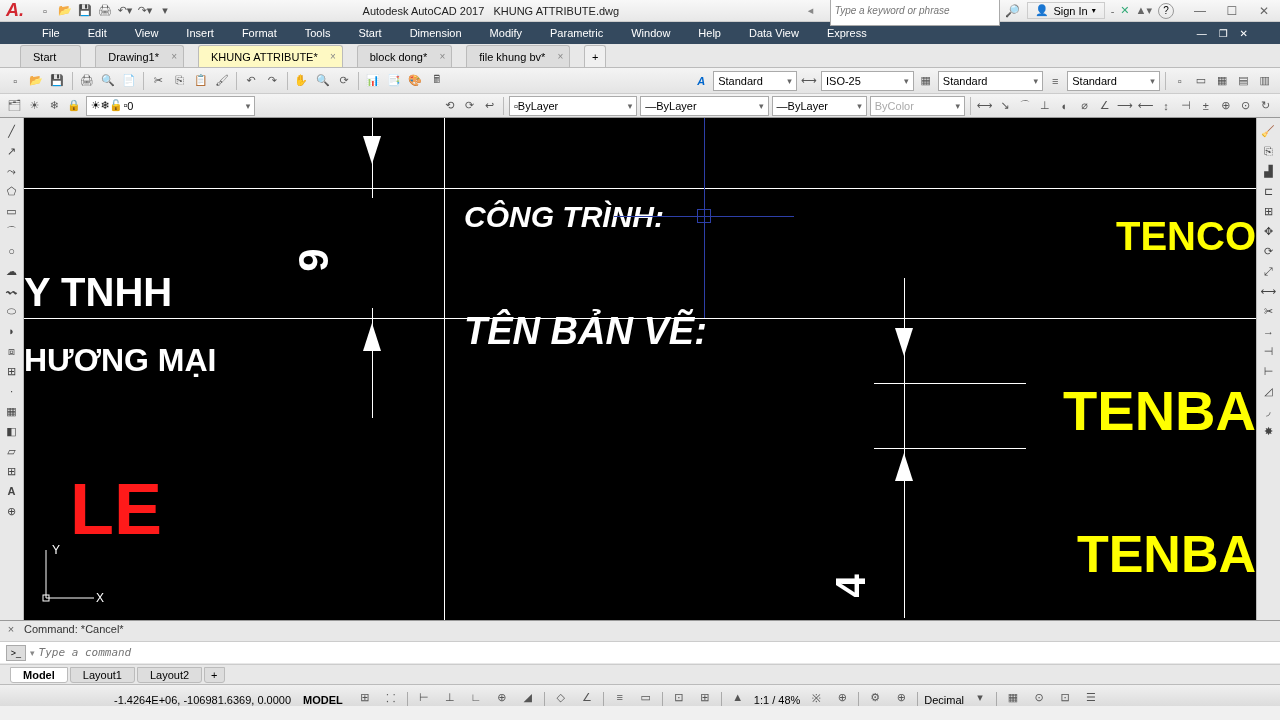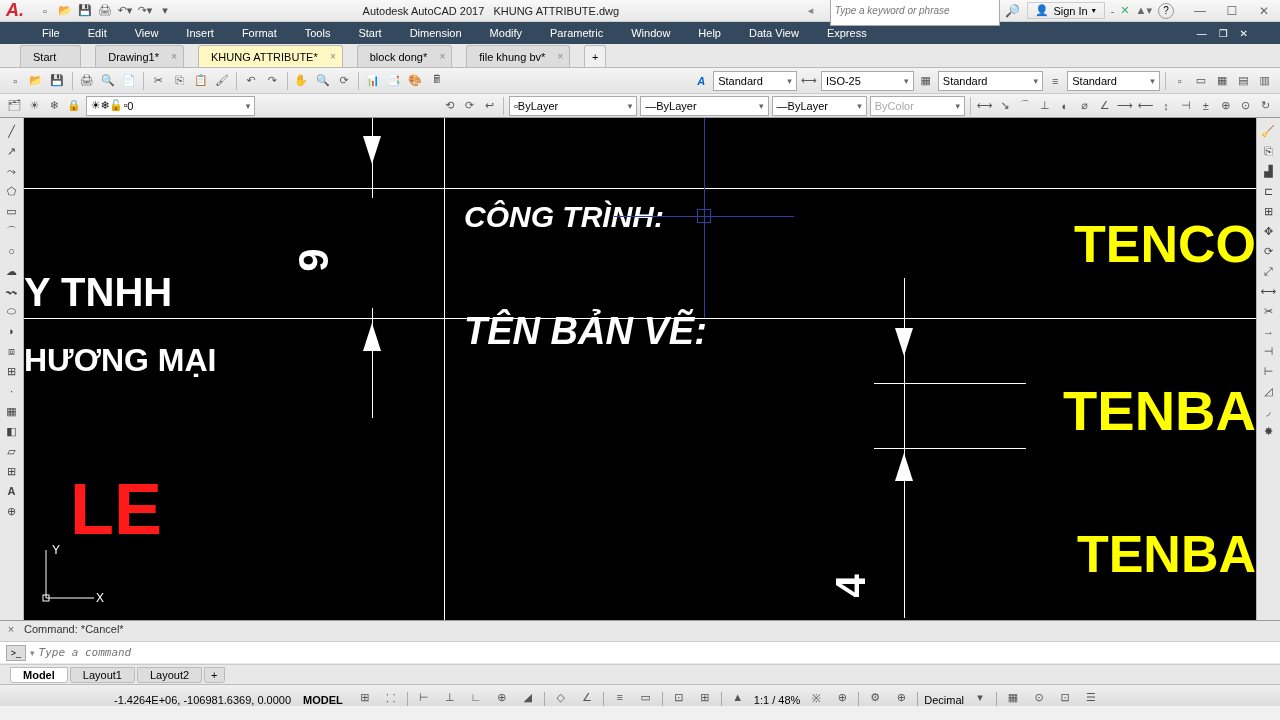--- a/index.html
+++ b/index.html
@@ -271,21 +271,21 @@
     <div class="dwg-text" style="left:278px;top:118px;font-size:42px;font-weight:bold;transform:rotate(-90deg)">9</div>
     <div class="dwg-text" style="left:815px;top:444px;font-size:42px;font-weight:bold;transform:rotate(-90deg)">4</div>
 
     <div class="dwg-text" style="left:0;top:152px;font-size:40px;font-weight:bold">Y TNHH</div>
     <div class="dwg-text" style="left:0;top:224px;font-size:32px;font-weight:bold">HƯƠNG MẠI</div>
     <div class="dwg-text" style="left:46px;top:350px;font-size:72px;font-weight:900;color:#ff1a1a">LE</div>
 
     <div class="dwg-text" style="left:440px;top:82px;font-size:30px;font-style:italic;font-weight:bold">CÔNG TRÌNH:</div>
     <div class="dwg-text" style="left:440px;top:192px;font-size:38px;font-style:italic;font-weight:bold">TÊN BẢN VẼ:</div>
 
-    <div class="dwg-text" style="right:0;top:96px;font-size:52px;font-weight:bold;color:#ffff00">TENCO</div>
+    <div class="dwg-text" style="right:0;top:96px;font-size:40px;font-weight:bold;color:#ffff00">TENCO</div>
     <div class="dwg-text" style="right:0;top:260px;font-size:56px;font-weight:bold;color:#ffff00">TENBA</div>
     <div class="dwg-text" style="right:0;top:406px;font-size:52px;font-weight:bold;color:#ffff00">TENBA</div>
 
     <div class="cursor-line" style="left:680px;top:0;width:1px;height:200px;background:#2d3fa8"></div>
     <div class="cursor-line" style="left:590px;top:98px;width:180px;height:1px;background:#2d3fa8"></div>
     <div class="cursor-box" style="left:673px;top:91px;border-color:#2d3fa8"></div>
 
     <svg class="ucs" width="70" height="70">
       <line x1="12" y1="58" x2="12" y2="10" stroke="#fff" stroke-width="1"></line>
       <line x1="12" y1="58" x2="60" y2="58" stroke="#fff" stroke-width="1"></line>

